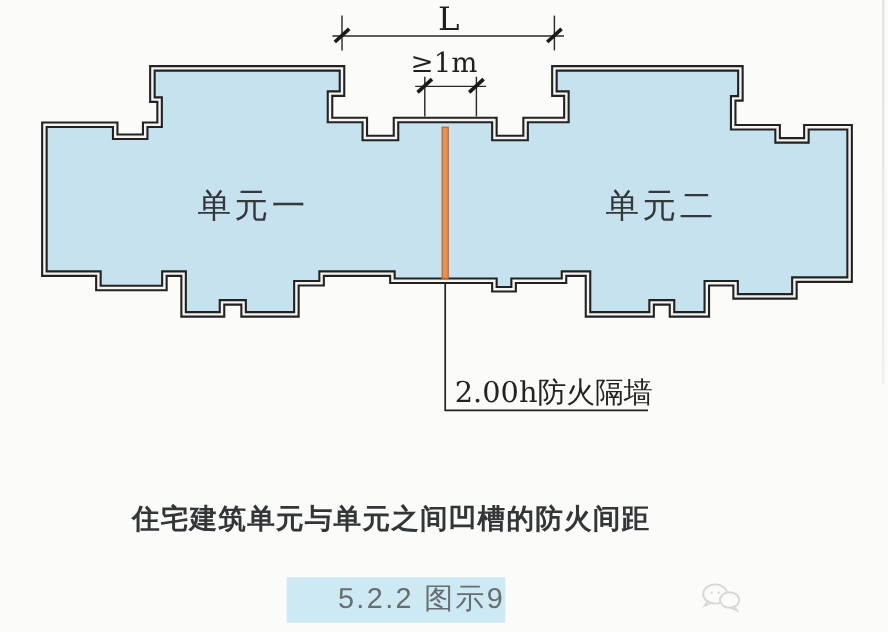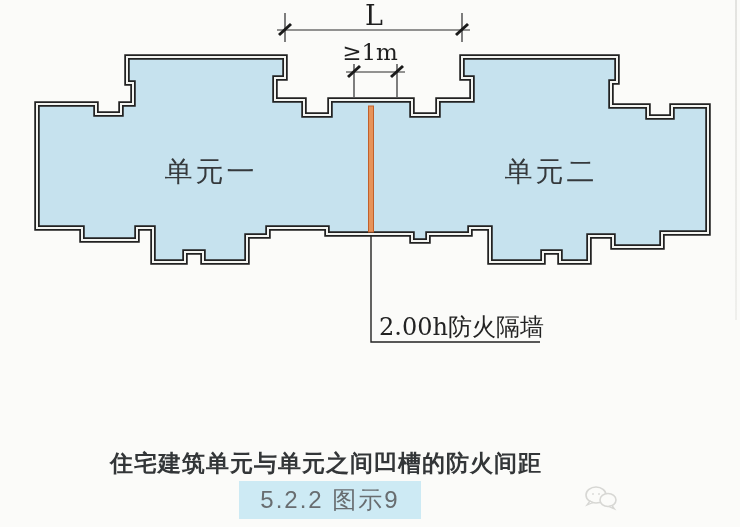--- a/index.html
+++ b/index.html
@@ -25,31 +25,30 @@
     fill:#232323;
   }
   .caption{
     position:absolute;
     left:2px;top:417px;width:648px;
     text-align:center;
     font-size:23px;
     font-weight:600;
     letter-spacing:1px;
     color:#333638;
-    margin-top:31px;
   }
   .figure-badge{
     position:absolute;
     left:239px;top:481px;
     width:182px;height:38px;
     background:#cdeaf4;
     color:#686d70;
     font-size:24px;
     letter-spacing:2px;
-    text-align:center;
+    text-align:right;
     line-height:38px;
   }
   .watermark{
     position:absolute;
     left:584px;top:485px;
     display:flex;align-items:center;gap:6px;
     color:#d9d9d6;
     font-size:21px;
     letter-spacing:1px;
     user-select:none;

